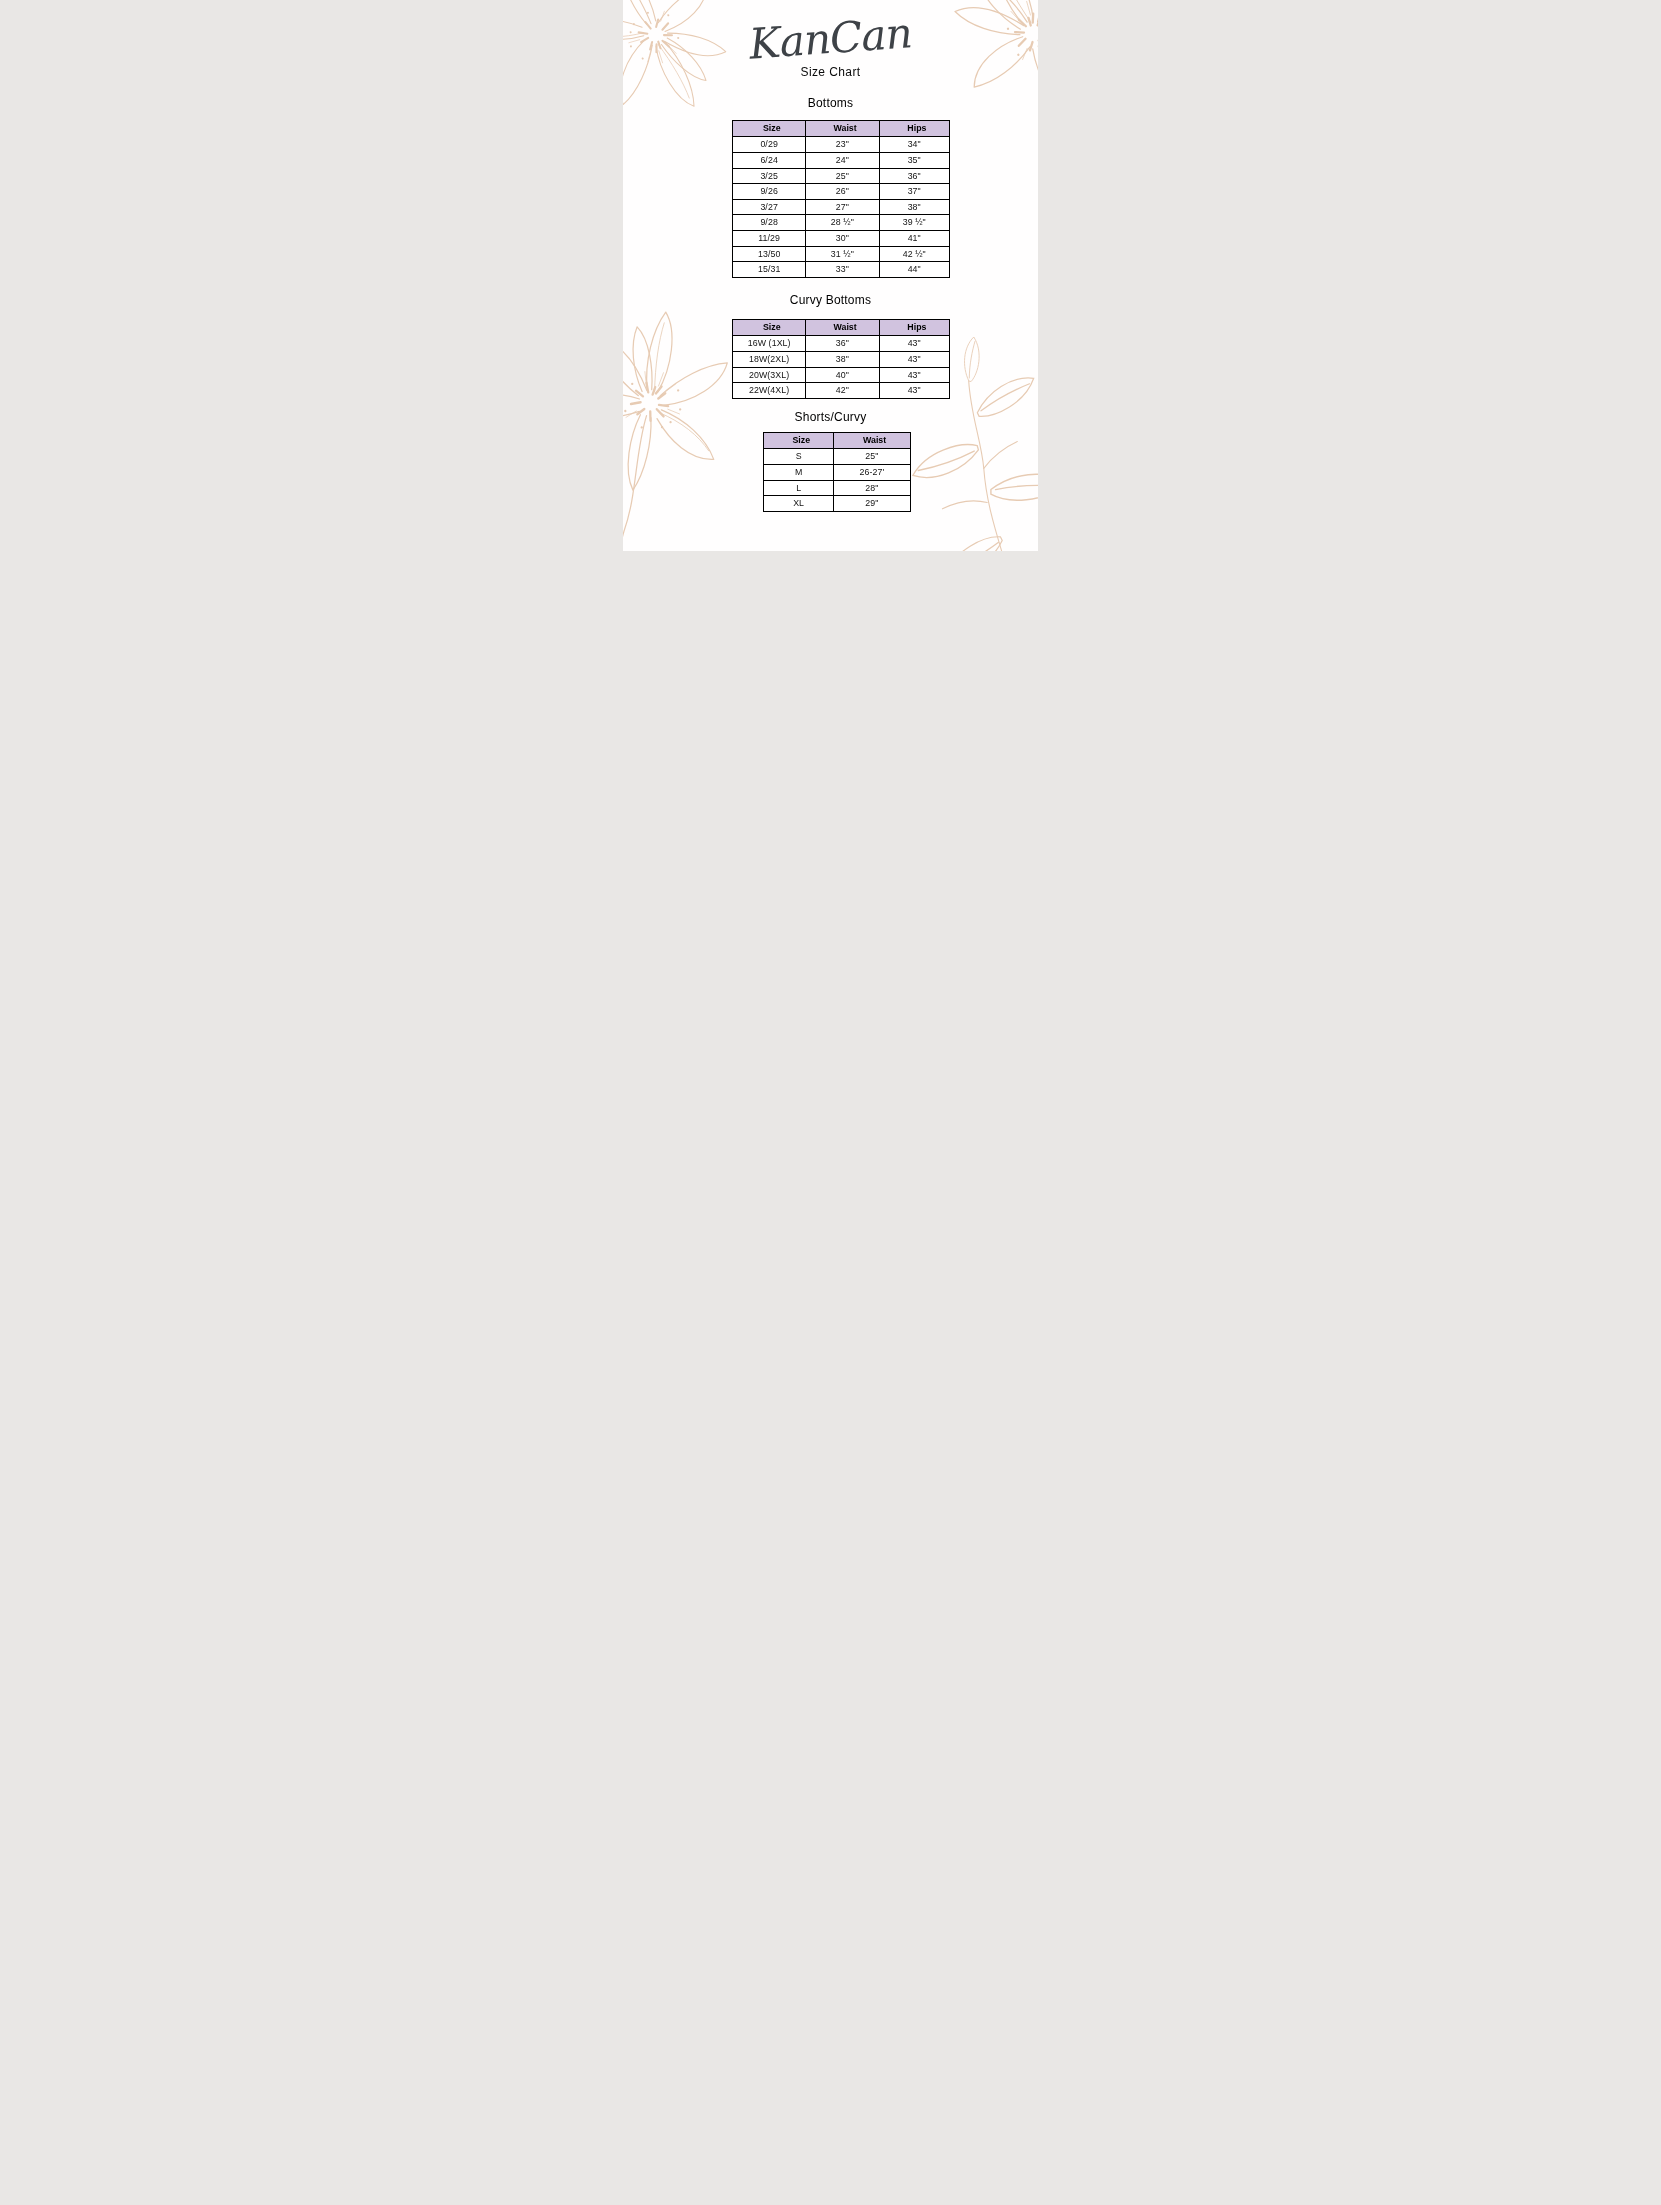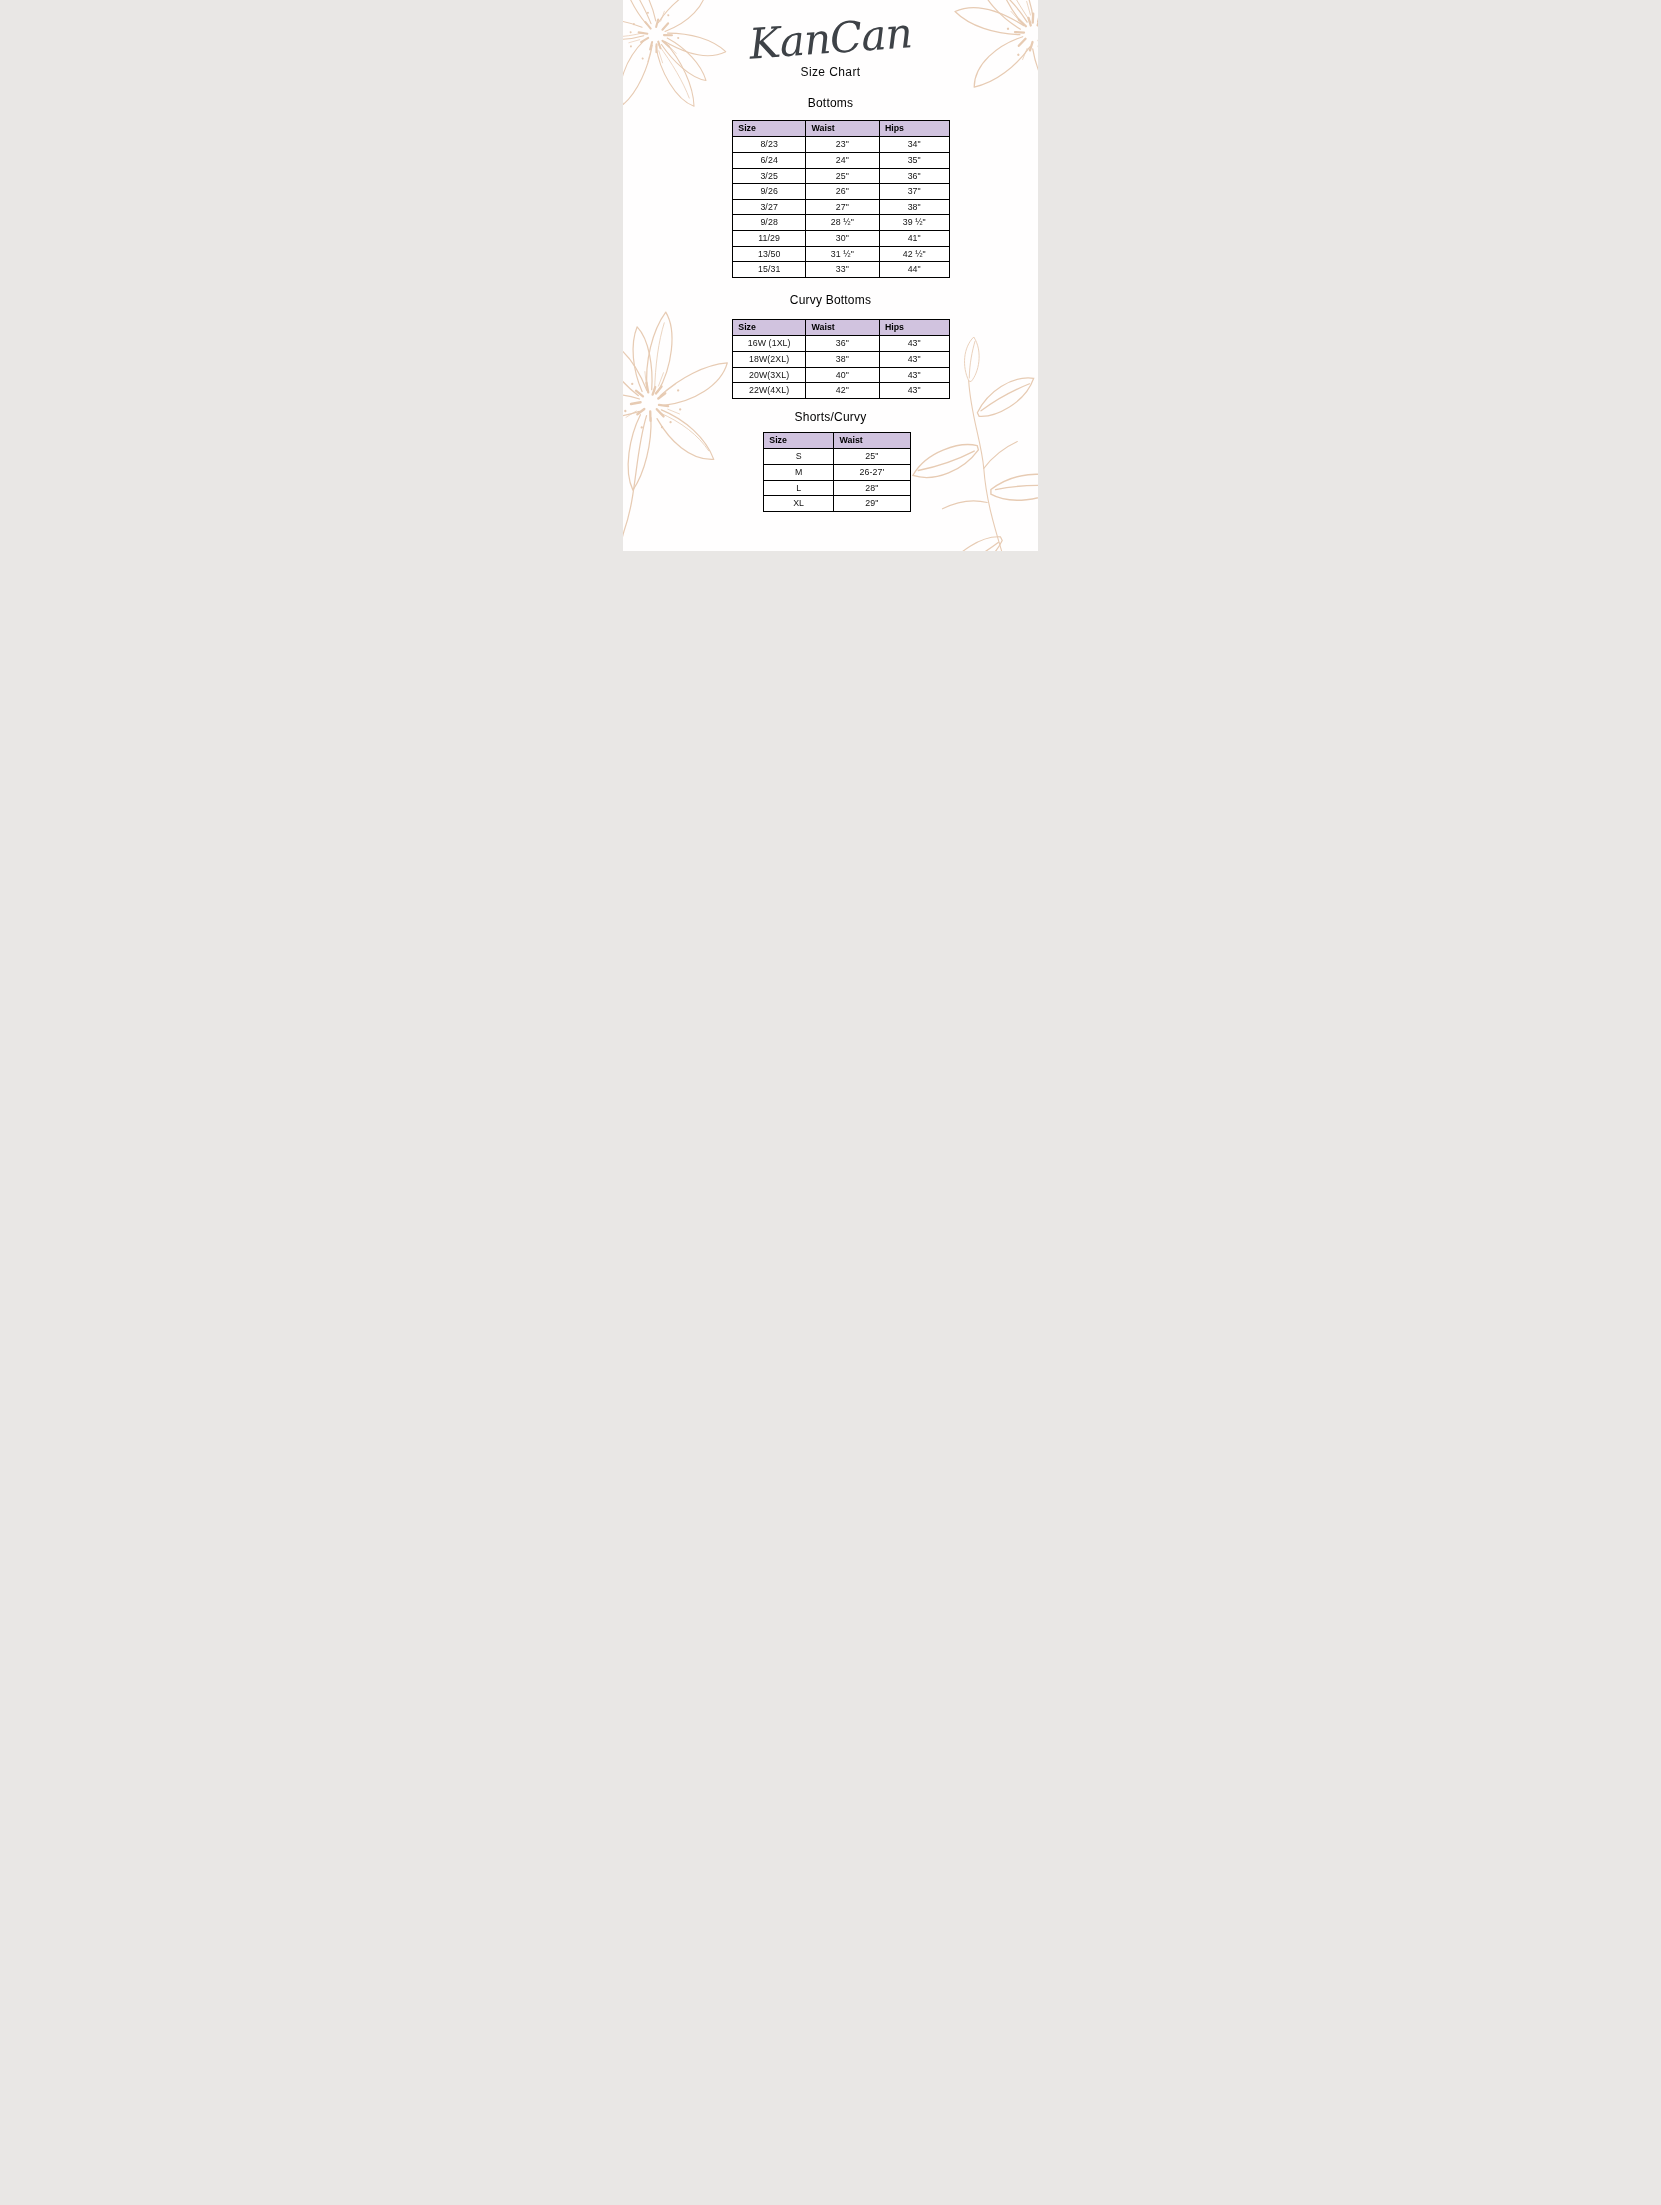--- a/index.html
+++ b/index.html
@@ -58,21 +58,21 @@
   .chart-bottoms{top:120px;left:109px;width:198px;}
   .chart-curvy  {top:319px;left:109px;width:198px;}
   .chart-shorts {top:432px;left:140px;width:135px;}
 
   table.chart th{
     background:#d1c3df;
     border:0.9px solid #000;
     border-top-width:1.3px;border-bottom-width:1.3px;
     height:15.4px;line-height:15.4px;
     padding:0 0 0 5.3px;
-    text-align:left;
+    text-align:center;
     font-size:8.8px;font-weight:700;
     color:#000;
   }
   table.chart td{
     border:0.9px solid #000;
     border-top-width:1.3px;border-bottom-width:1.3px;
     height:14.6px;line-height:14.6px;
     padding:0;
     text-align:center;
     font-size:8.8px;font-weight:400;
@@ -171,21 +171,21 @@
   <table class="chart chart-bottoms">
     <thead>
         <tr>
           <th style="width: 67px;">Size</th>
           <th style="width: 67px;">Waist</th>
           <th style="width: 64px;">Hips</th>
         </tr>
       </thead>
     <tbody>
         <tr>
-          <td>8/23</td>
+          <td>0/29</td>
           <td>23"</td>
           <td>34"</td>
         </tr>
         <tr>
           <td>6/24</td>
           <td>24"</td>
           <td>35"</td>
         </tr>
         <tr>
           <td>3/25</td>

